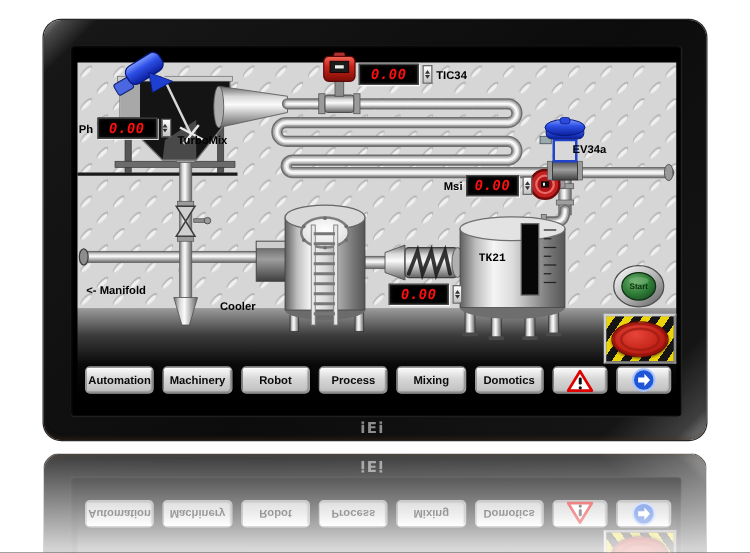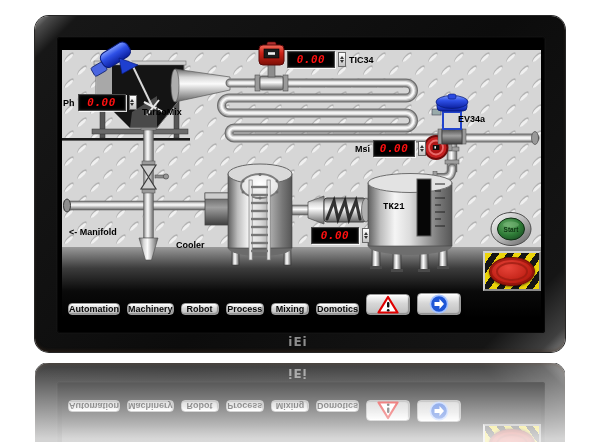--- a/index.html
+++ b/index.html
@@ -41,21 +41,21 @@
     border:2px solid #cfcfcf;border-right-color:#8a8a8a;border-bottom-color:#8a8a8a;box-sizing:border-box;
     background:repeating-linear-gradient(125deg,#ecd40a 0 6px,#151515 6px 12px);
     display:flex;align-items:center;justify-content:center;}
   .estop-btn{width:46px;height:29px;border-radius:50%;position:relative;border:1px solid #6e0c06;box-sizing:border-box;
     background:radial-gradient(ellipse at 42% 35%,#e8453a,#c02015 60%,#8e130b);
     box-shadow:inset 0 0 0 2px rgba(125,15,8,.55),0 1px 2px rgba(0,0,0,.5);}
   .estop-btn::after{content:"";position:absolute;inset:4px 6px;border-radius:50%;
     border:2px solid rgba(155,28,18,.75);}
 
   
-  .navrow{position:absolute;left:6px;top:243px;width:393px;height:22px;display:flex;gap:7px;z-index:6;align-items:flex-end;}
+  .navrow{position:absolute;left:6px;top:243px;width:469px;height:22px;display:flex;gap:7px;z-index:6;}
   .btn{flex:1;border-radius:4px;border:1px solid #9a9a9a;padding:0;cursor:pointer;
     background:linear-gradient(#fdfdfd,#d7d7d7 45%,#bfbfbf);
     box-shadow:1.5px 2px 2px rgba(0,0,0,.55),inset 0 1px 0 #fff,inset -1px -1px 1px #909090;
     font:bold 9px "Liberation Sans",sans-serif;color:#0a0a0a;
     display:flex;align-items:center;justify-content:center;}
   .btn.icon{flex:0 0 44px;}
 
   
   .reflection{position:absolute;left:35px;top:363px;width:530px;height:79px;overflow:hidden;pointer-events:none;}
   .refl-holder{position:absolute;left:0;top:336px;width:530px;height:336px;

